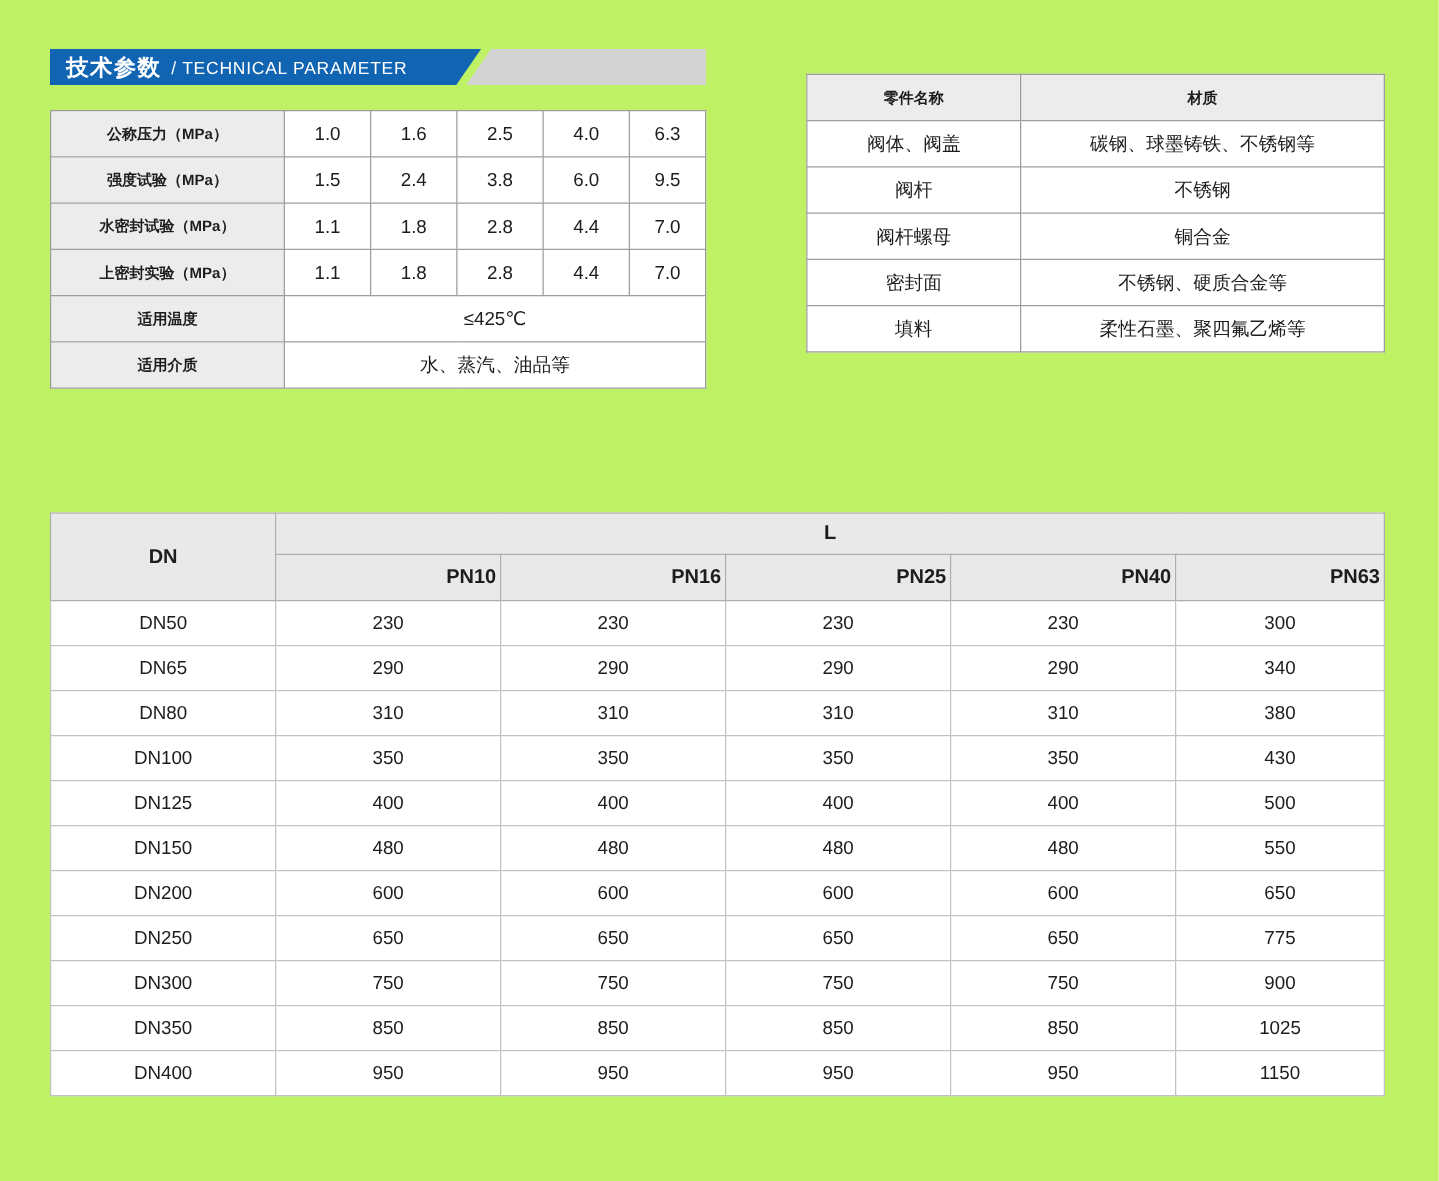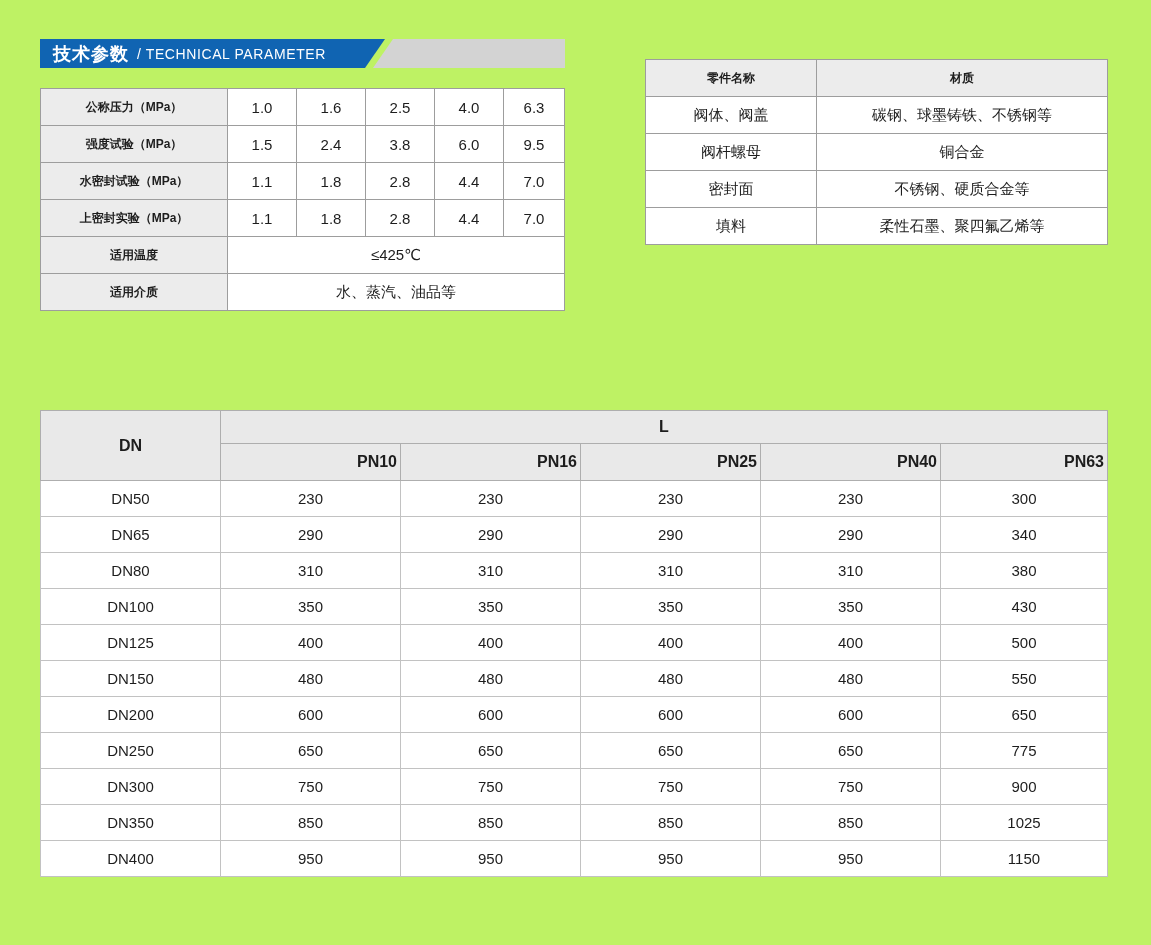--- a/index.html
+++ b/index.html
@@ -141,20 +141,24 @@
           <th>材质</th>
         </tr>
       </thead>
       <tbody>
 
           <tr>
             <td>阀体、阀盖</td>
             <td>碳钢、球墨铸铁、不锈钢等</td>
           </tr>
 
+          <tr>
+            <td>阀杆</td>
+            <td>不锈钢</td>
+          </tr>
 
 
           <tr>
             <td>阀杆螺母</td>
             <td>铜合金</td>
           </tr>
 
           <tr>
             <td>密封面</td>
             <td>不锈钢、硬质合金等</td>

